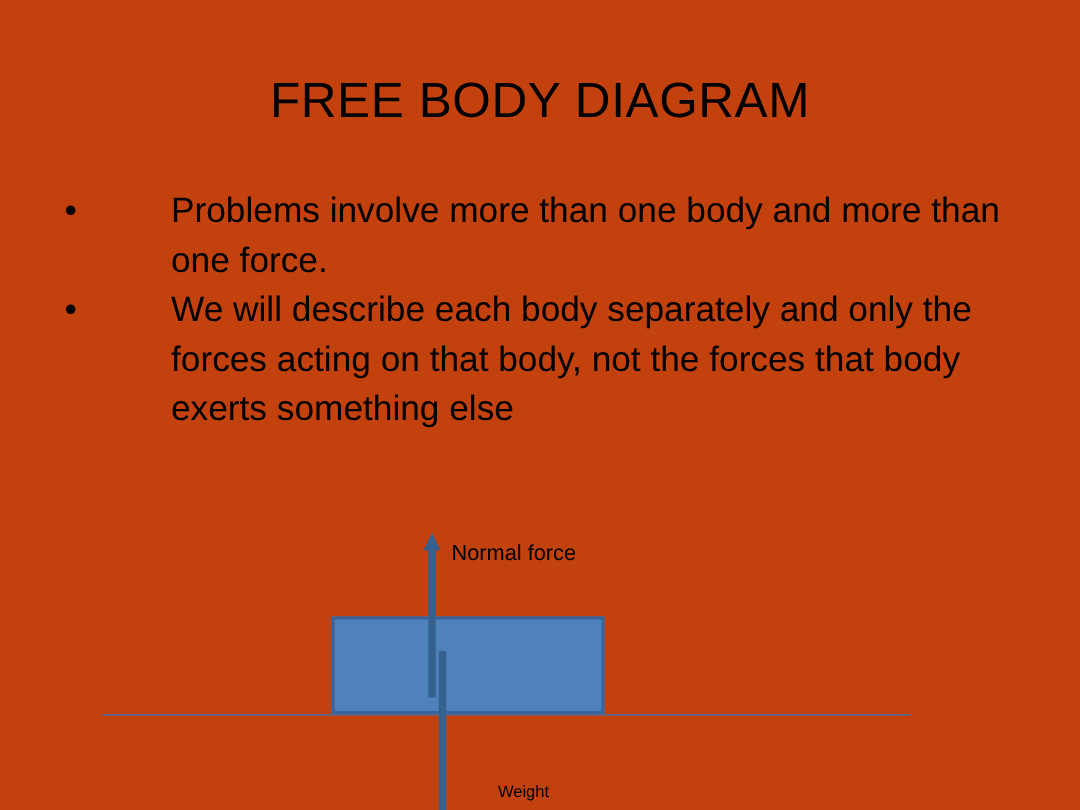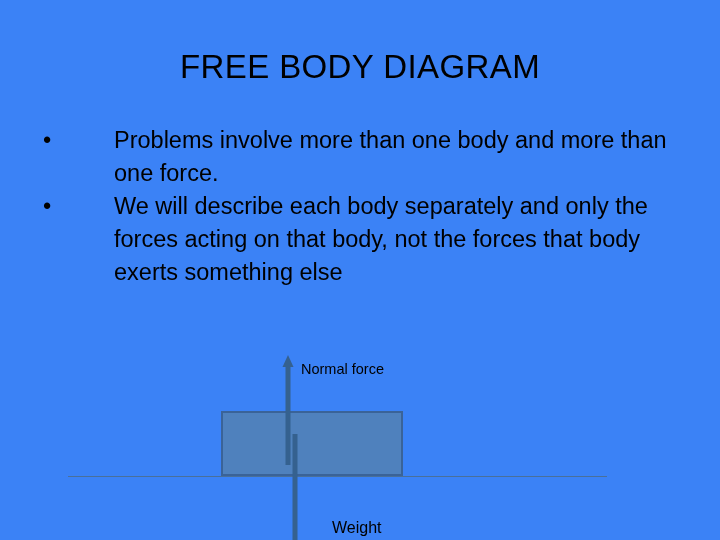--- a/index.html
+++ b/index.html
@@ -15,21 +15,21 @@
     overflow: hidden;
     position: relative;
   }
 
   .slide {
     position: absolute;
     left: 0;
     top: 0;
     width: 720px;
     height: 540px;
-    background: #3b82f6;
+    background: #c2410c;
   }
 
   
   .slide-title {
     position: absolute;
     left: 36px;
     top: 48px;
     width: 648px;
     text-align: center;
     font-size: 33px;
@@ -115,21 +115,21 @@
     font-size: 14.5px;
     line-height: 16px;
     color: #000000;
     white-space: nowrap;
   }
 
   .label-weight {
     position: absolute;
     left: 332px;
     top: 486px;
-    font-size: 16px;
+    font-size: 11px;
     line-height: 16px;
     color: #000000;
     white-space: nowrap;
   }
 </style>
 </head>
 <body>
 
 <div class="slide">
 

